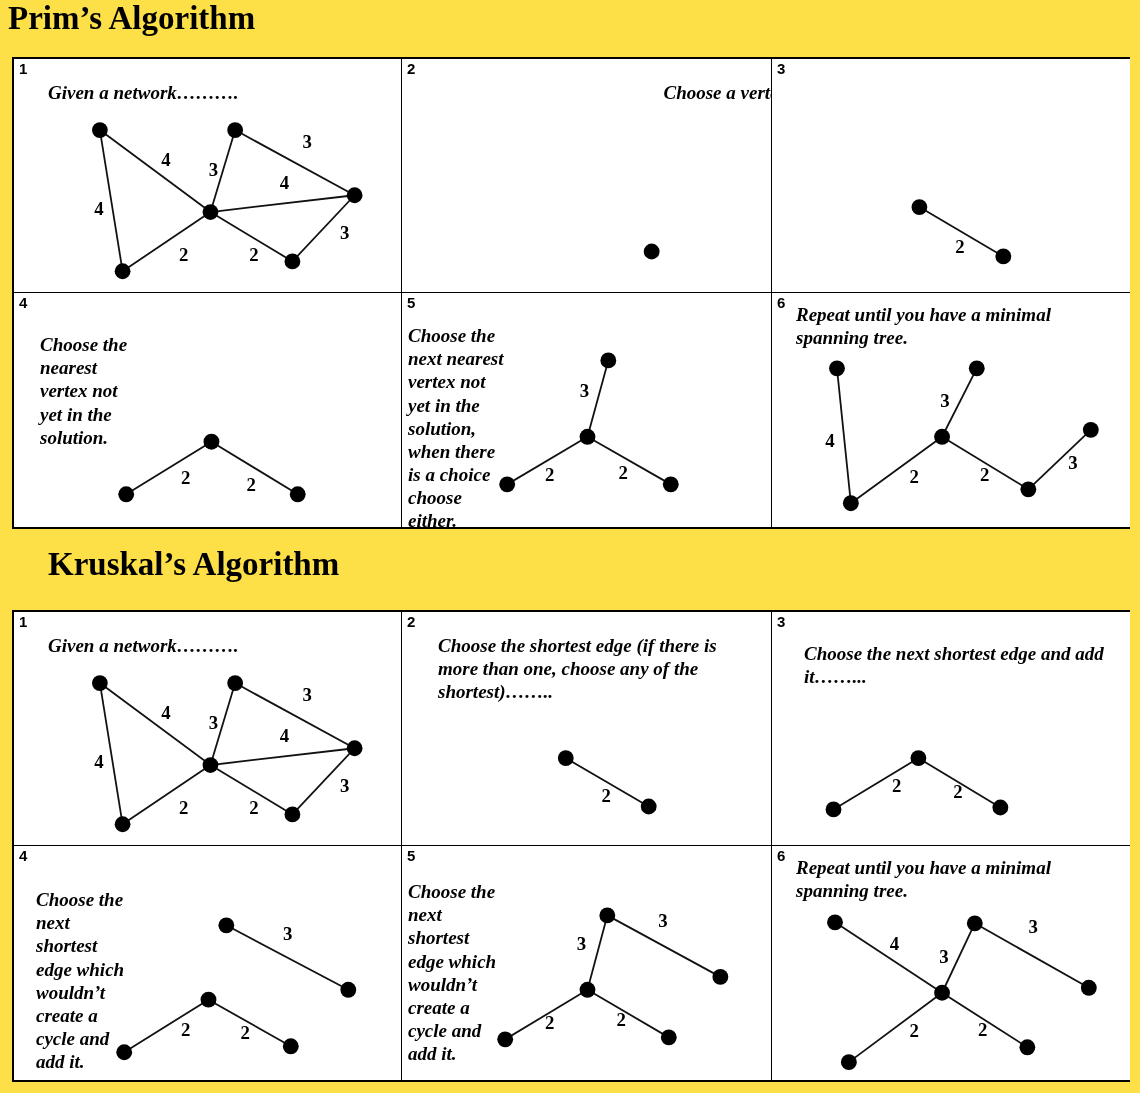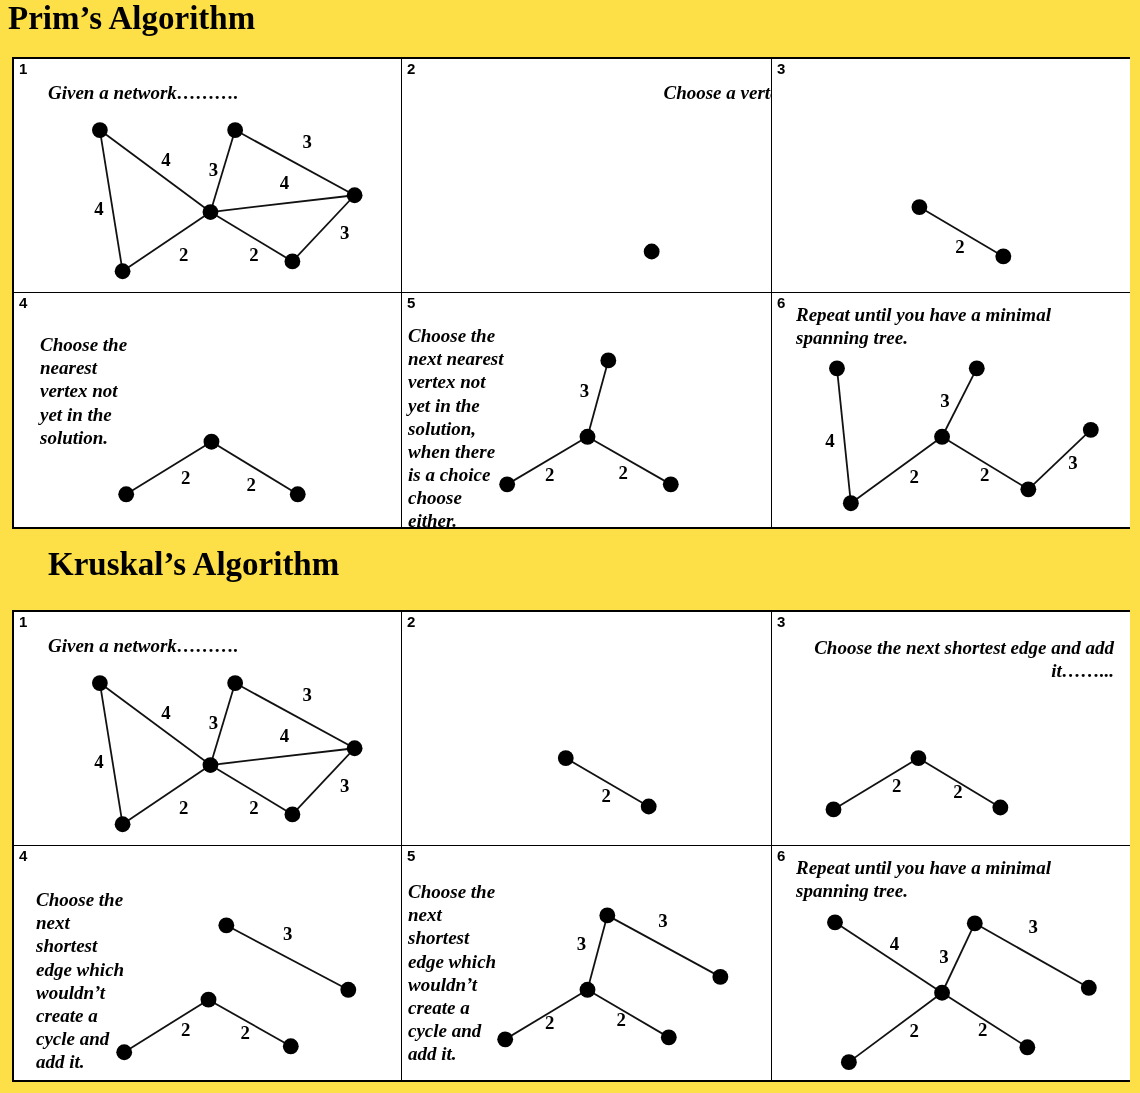--- a/index.html
+++ b/index.html
@@ -214,30 +214,31 @@
           <text x="170" y="205" text-anchor="middle">2</text>
           <text x="200" y="118" text-anchor="middle">3</text>
           <text x="272" y="132" text-anchor="middle">4</text>
           <text x="241" y="205" text-anchor="middle">2</text>
           <text x="295" y="90" text-anchor="middle">3</text>
           <text x="333" y="182" text-anchor="middle">3</text>
         </svg>
     </div>
     <div class="cell c2 r1">
       <div class="cell-num">2</div>
+      <div class="caption cap-indent" style="left:36px;top:22px;width:300px;">Choose the shortest edge (if there is more than one, choose any of the shortest)……..</div>
       <svg class="diagram" viewBox="0 0 370 236">
           <line x1="164" y1="148" x2="248" y2="197"></line>
           <circle cx="164" cy="148" r="8"></circle>
           <circle cx="248" cy="197" r="8"></circle>
           <text x="205" y="192" text-anchor="middle">2</text>
         </svg>
     </div>
     <div class="cell c3 r1">
       <div class="cell-num">3</div>
-      <div class="caption cap-indent" style="left:32px;top:24px;width:310px;text-align:right;">Choose the next shortest edge and add it……...</div>
+      <div class="caption cap-indent" style="left:32px;top:30px;width:310px;">Choose the next shortest edge and add it……...</div>
       <svg class="diagram" viewBox="0 0 358 236">
           <line x1="60" y1="200" x2="146" y2="148"></line>
           <line x1="146" y1="148" x2="229" y2="198"></line>
           <circle cx="60" cy="200" r="8"></circle>
           <circle cx="146" cy="148" r="8"></circle>
           <circle cx="229" cy="198" r="8"></circle>
           <text x="124" y="182" text-anchor="middle">2</text>
           <text x="186" y="188" text-anchor="middle">2</text>
         </svg>
     </div>

